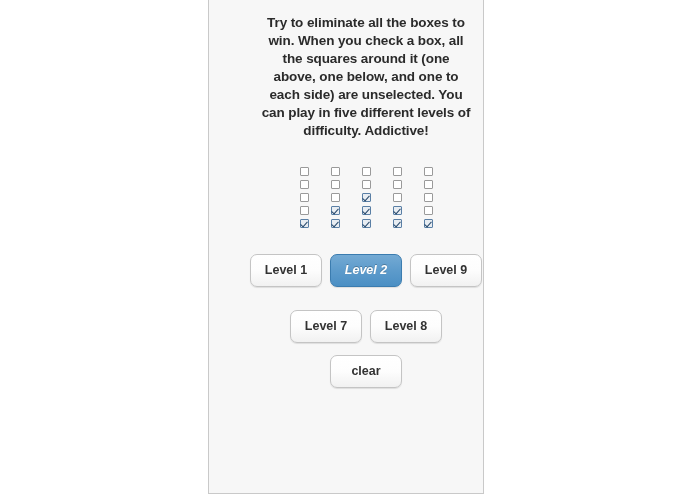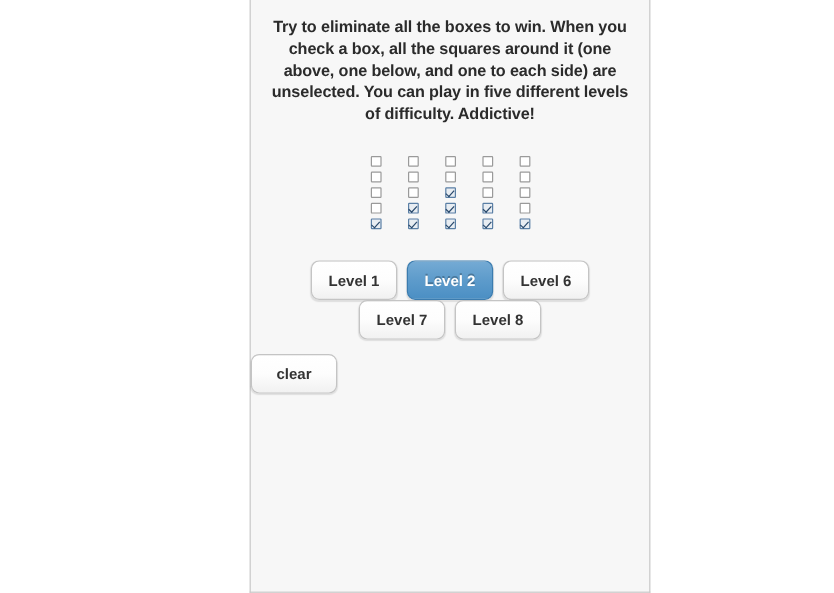--- a/index.html
+++ b/index.html
@@ -10,26 +10,27 @@
     width: 695px;
     height: 494px;
     background: #ffffff;
     font-family: "Liberation Sans", sans-serif;
     overflow: hidden;
   }
   #app-frame {
     position: absolute;
     left: 208px;
     top: 0px;
-    width: 334px;
+    width: 276px;
     height: 494px;
     background: #f7f7f7;
     border: 1px solid #c9c9c9;
     border-top: none;
     box-sizing: border-box;
+    padding-left: 40px;
   }
   .instructions {
     margin: 0;
     padding: 14px 12px 0 12px;
     text-align: center;
     font-size: 13.5px;
     font-weight: bold;
     line-height: 1.34;
     color: #2b2b2b;
     letter-spacing: -0.1px;
@@ -69,21 +70,21 @@
     height: 6px;
     border: solid #27486b;
     border-width: 0 1.4px 1.4px 0;
     transform: rotate(42deg);
   }
   .button-rows {
     margin-top: 26px;
     display: flex;
     flex-direction: column;
     align-items: center;
-    gap: 0;
+    gap: 23px;
     justify-content: space-between;
   }
   .button-row {
     display: flex;
     flex-direction: row;
     justify-content: center;
     gap: 8px;
   }
   .lvl-btn {
     width: 72px;
@@ -100,25 +101,26 @@
     justify-content: center;
     box-shadow: 0 1px 1px rgba(0,0,0,0.10);
     cursor: pointer;
     padding: 0;
   }
   .lvl-btn.selected {
     background: linear-gradient(to bottom, #74aad4 0%, #5d9bcb 50%, #4b8fc4 100%);
     border-color: #3b7caf;
     color: #ffffff;
     text-shadow: 0 -1px 0 rgba(0,0,0,0.25);
+    font-style: italic;
   }
   .clear-row {
     margin-top: 12px;
     display: flex;
-    justify-content: flex-start;
+    justify-content: center;
   }
   .clear-btn {
     width: 72px;
     height: 33px;
     border-radius: 7px;
     border: 1px solid #c4c4c4;
     background: linear-gradient(to bottom, #ffffff 0%, #fdfdfd 50%, #f1f1f1 100%);
     color: #333333;
     font-size: 12.5px;
     font-weight: bold;
@@ -173,21 +175,21 @@
         <div class="cell checked"></div>
         <div class="cell checked"></div>
         <div class="cell checked"></div>
       </div>
     </div>
 
   <div class="button-rows">
     <div class="button-row" id="btn-row-1">
         <button class="lvl-btn">Level 1</button>
         <button class="lvl-btn selected">Level 2</button>
-        <button class="lvl-btn">Level 6</button>
+        <button class="lvl-btn">Level 9</button>
       </div>
     <div class="button-row" id="btn-row-2">
         <button class="lvl-btn">Level 7</button>
         <button class="lvl-btn">Level 8</button>
       </div>
   </div>
 
   <div class="clear-row">
     <button class="clear-btn">clear</button>
   </div>

